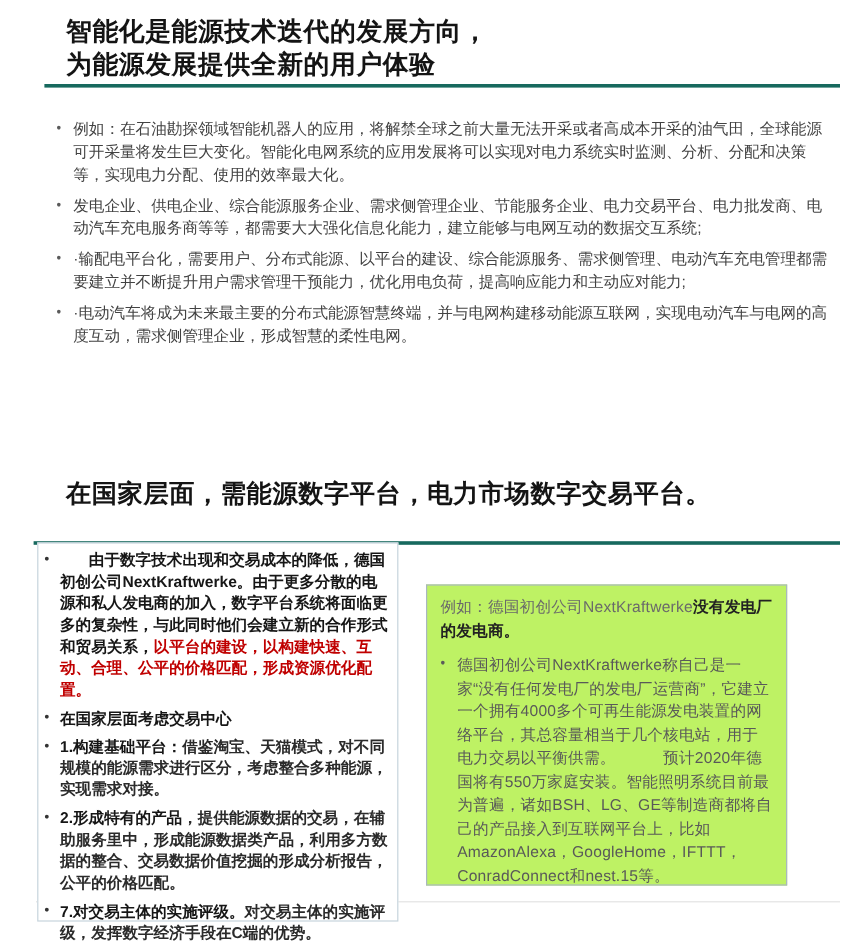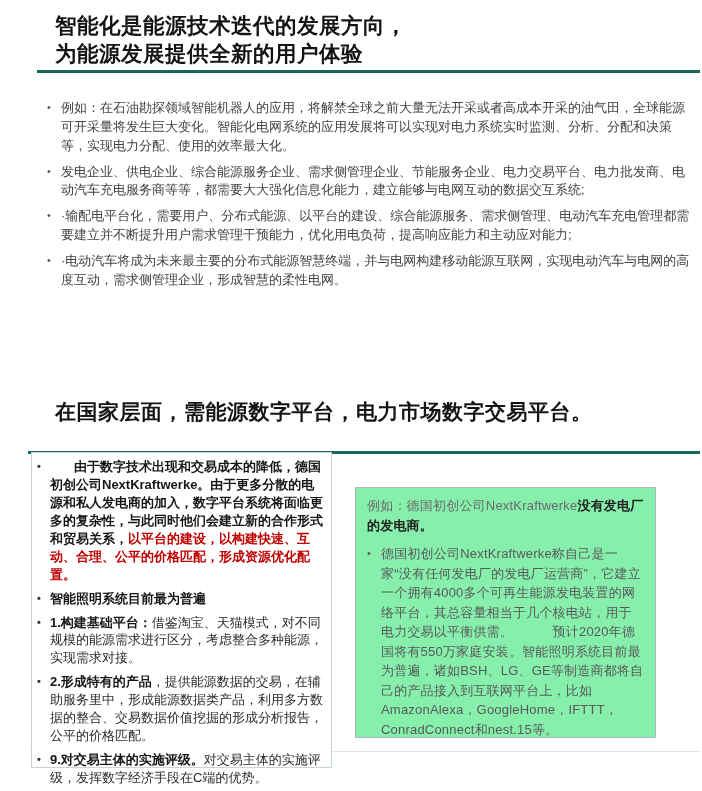--- a/index.html
+++ b/index.html
@@ -24,24 +24,24 @@
 
   .left-box{position:absolute;left:31px;top:452px;width:301px;height:316px;box-sizing:border-box;
     background:#ffffff;border:1px solid #c6d4dc;z-index:2;padding:3px 8px 0 5px;}
   .lb-list{font-size:13px;line-height:1.38;font-weight:700;color:#161616;}
   .lb-list li{display:flex;margin-top:6px;}
   .lb-list li:first-child{margin-top:2px;}
   .lb-list .mk{flex:0 0 13px;width:13px;color:#333;}
   .tx{flex:1;}
   .ind{text-indent:24px;}
   .red{color:#c00000;}
-  .reg{font-weight:400;color:#2b2b2b;}
+  .reg{font-weight:700;color:#2b2b2b;}
 
   .right-box{position:absolute;left:355px;top:487px;width:301px;height:251px;box-sizing:border-box;
-    background:#86efac;border:1px solid #a9b7c0;z-index:2;padding:8px 11px;}
+    background:#bef264;border:1px solid #a9b7c0;z-index:2;padding:8px 11px;}
   .rb-head{margin:0 0 9px 0;font-size:13px;line-height:1.5;color:#6a6a6a;letter-spacing:0.2px;}
   .rb-head b{color:#222222;}
   .rb-list{display:block;}
   .rb-list li{display:flex;font-size:13px;line-height:1.5;color:#595959;letter-spacing:0.2px;}
 </style>
 </head>
 <body>
 
 <div class="page">
 
@@ -74,33 +74,33 @@
   <div class="baseline"></div>
 
   <div class="left-box">
     <ul class="lb-list">
       <li>
         <span class="mk">•</span>
         <div class="tx ind"><span>由于数字技术出现和交易成本的降低，德国初创公司NextKraftwerke。由于更多分散的电源和私人发电商的加入，数字平台系统将面临更多的复杂性，与此同时他们会建立新的合作形式和贸易关系，</span><span class="red">以平台的建设，以构建快速、互动、合理、公平的价格匹配，形成资源优化配置。</span></div>
       </li>
       <li>
         <span class="mk">•</span>
-        <div class="tx">智能照明系统目前最为普遍</div>
+        <div class="tx">在国家层面考虑交易中心</div>
       </li>
       <li>
         <span class="mk">•</span>
         <div class="tx"><span>1.构建基础平台：</span><span class="reg">借鉴淘宝、天猫模式，对不同规模的能源需求进行区分，考虑整合多种能源，实现需求对接。</span></div>
       </li>
       <li>
         <span class="mk">•</span>
         <div class="tx"><span>2.形成特有的产品</span><span class="reg">，提供能源数据的交易，在辅助服务里中，形成能源数据类产品，利用多方数据的整合、交易数据价值挖掘的形成分析报告，公平的价格匹配。</span></div>
       </li>
       <li>
         <span class="mk">•</span>
-        <div class="tx"><span>9.对交易主体的实施评级。</span><span class="reg">对交易主体的实施评级，发挥数字经济手段在C端的优势。</span></div>
+        <div class="tx"><span>7.对交易主体的实施评级。</span><span class="reg">对交易主体的实施评级，发挥数字经济手段在C端的优势。</span></div>
       </li>
     </ul>
   </div>
 
   <div class="right-box">
     <p class="rb-head"><span>例如：德国初创公司NextKraftwerke</span><b>没有发电厂的发电商。</b></p>
     <ul class="rb-list">
       <li>
         <span class="mk">•</span>
         <span class="tx">德国初创公司NextKraftwerke称自己是一家“没有任何发电厂的发电厂运营商”，它建立一个拥有4000多个可再生能源发电装置的网络平台，其总容量相当于几个核电站，用于电力交易以平衡供需。　　　预计2020年德国将有550万家庭安装。智能照明系统目前最为普遍，诸如BSH、LG、GE等制造商都将自己的产品接入到互联网平台上，比如AmazonAlexa，GoogleHome，IFTTT，ConradConnect和nest.15等。</span>

